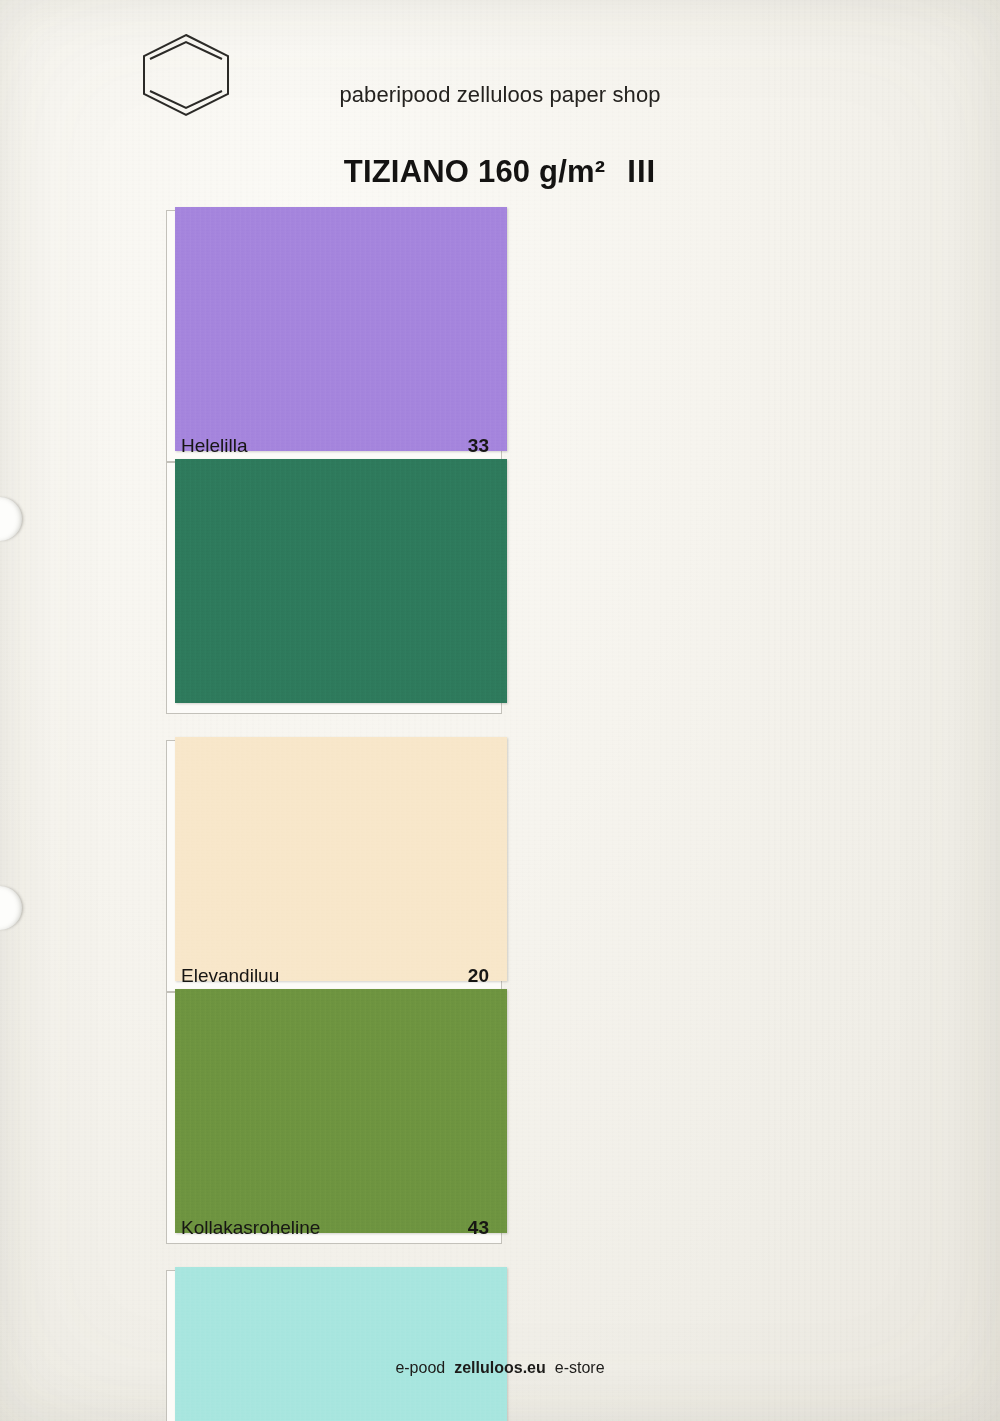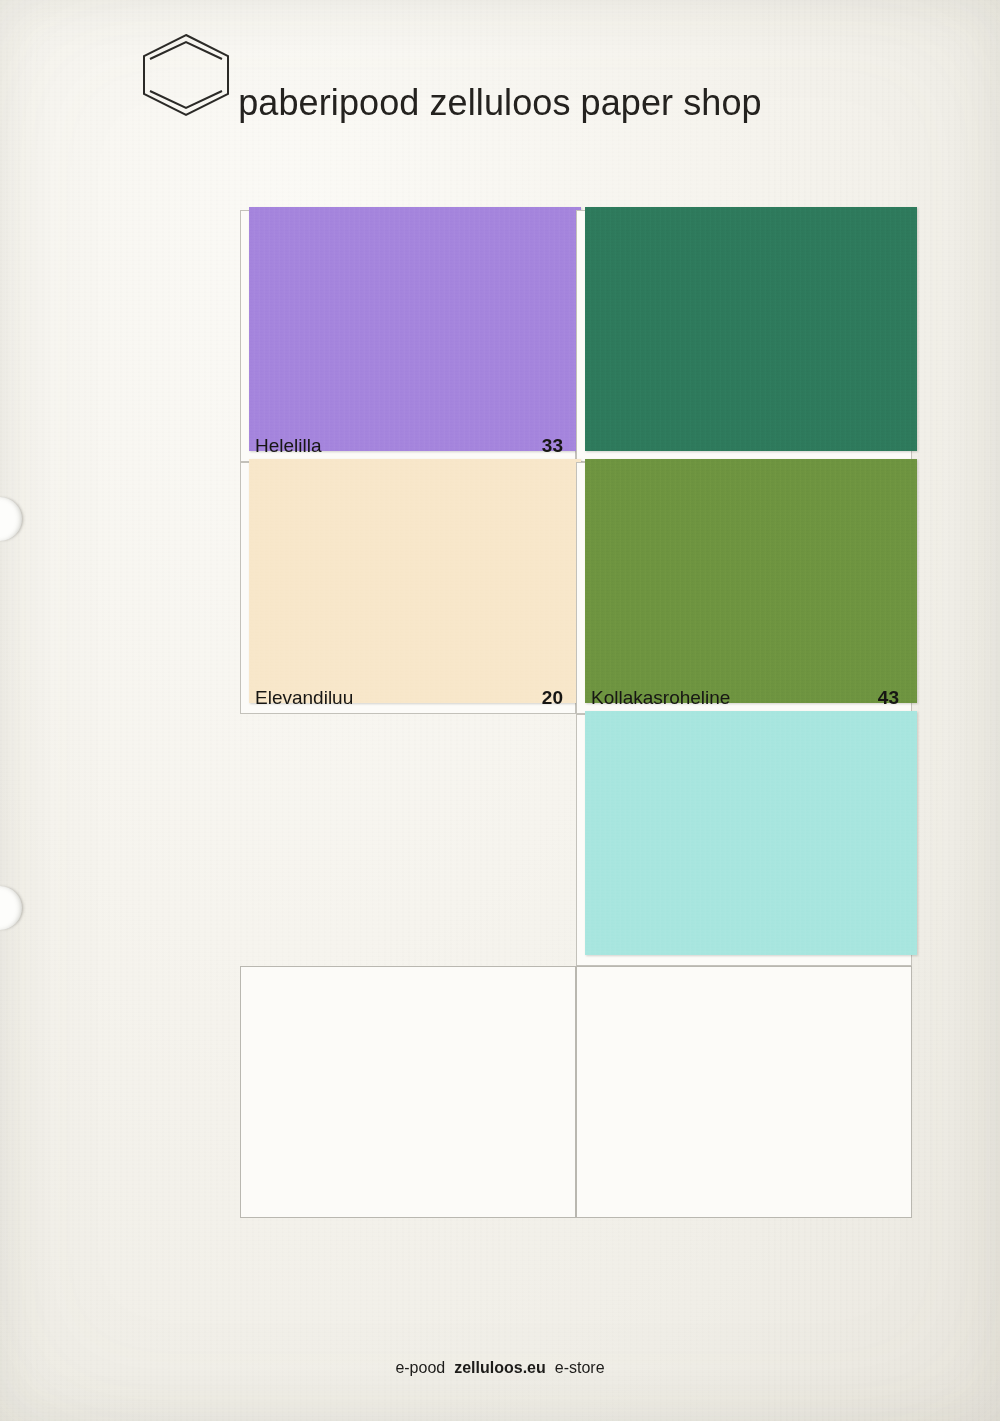--- a/index.html
+++ b/index.html
@@ -65,21 +65,21 @@
     position: absolute;
     top: 82px;
     left: 0;
     width: 100%;
     text-align: center;
     z-index: 3;
   }
   #brand-text {
     display: inline-block;
     position: relative;
-    font-size: 36px;
+    font-size: 22px;
     letter-spacing: .1px;
     color: #24221f;
     white-space: nowrap;
   }
   #hex-logo {
     position: absolute;
     left: 140px;
     top: -50px;
     width: 92px;
     height: 86px;
@@ -107,20 +107,22 @@
   #grid {
     position: absolute;
     top: 210px;
     left: 166px;
     width: 746px;
     z-index: 3;
   }
   .row {
     display: flex;
     justify-content: flex-end;
+    margin-bottom: 26px;
+    flex-direction: column;
   }
   .card {
     position: relative;
     width: 336px;
     height: 252px;
     background: #fcfbf8;
     border: 1px solid #b9b7b0;
     box-sizing: border-box;
   }
   .card.filled {
@@ -192,20 +194,23 @@
 
   <div id="brand-row">
     <span id="brand-text">paberipood zelluloos paper shop</span>
     <svg id="hex-logo" viewBox="0 0 92 86">
       <polygon points="46,3 88,24 88,62 46,83 4,62 4,24" fill="none" stroke="#2b2a27" stroke-width="2"></polygon>
       <polyline points="10,27 46,10 82,27" fill="none" stroke="#2b2a27" stroke-width="2"></polyline>
       <polyline points="10,59 46,76 82,59" fill="none" stroke="#2b2a27" stroke-width="2"></polyline>
     </svg>
   </div>
 
+  <div id="doc-title">
+    <span>TIZIANO 160 g/m²</span><span class="series">III</span>
+  </div>
 
   <div id="grid">
 
     <div class="row">
       <div class="card filled">
         <div class="chip" style="background: rgb(165, 133, 221);"></div>
         <div class="label-bar">
           <span class="swatch-name">Helelilla</span>
           <span class="swatch-code">33</span>
         </div>

